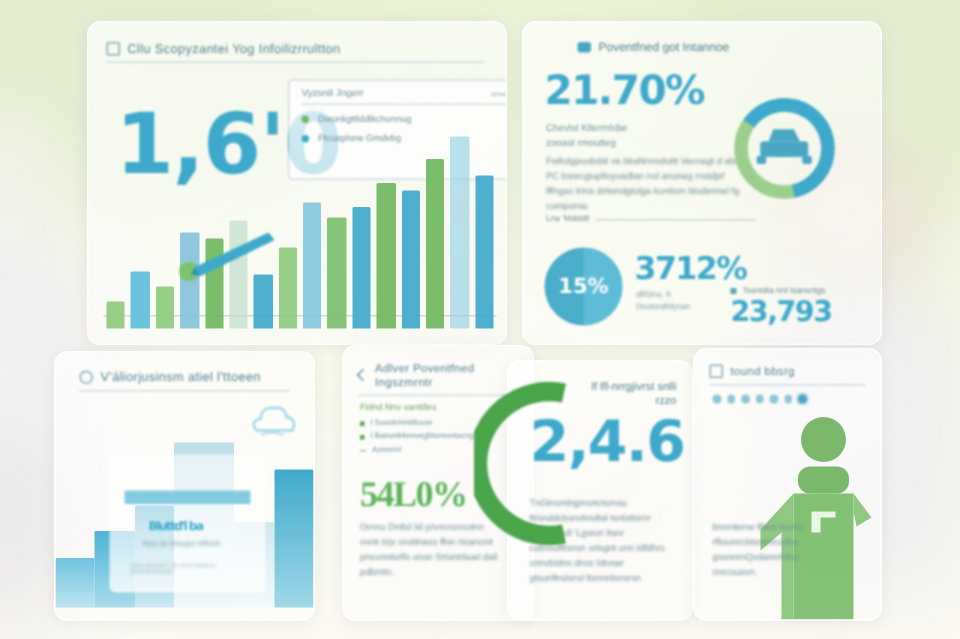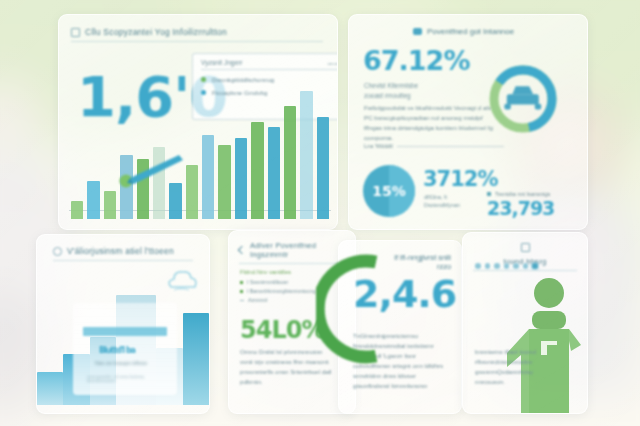--- a/index.html
+++ b/index.html
@@ -39,21 +39,21 @@
     border-bottom:1px solid rgba(120,170,185,.35);
     padding-bottom:4px;
   }
   .titleRow{display:flex;align-items:center;gap:5px;}
   .tIcon{width:7px;height:7px;border:1px solid #5d93a3;border-radius:1px;flex:none;opacity:.75;}
 
   .bigNum{
     font-family:"DejaVu Sans", sans-serif;
     font-weight:700;color:#3fa9cb;line-height:.92;letter-spacing:-1px;
   }
-  .bigNumGreen{color:#5fb35b;}
+  .bigNumGreen{color:#5fb35b;font-family:Liberation Serif, serif;}
   .sub{font-size:6.5px;color:#74959f;line-height:1.5;}
   .body{font-size:6.2px;color:#6f8d96;line-height:1.62;}
 
   
   #bars{position:absolute;left:12px;right:8px;bottom:10px;height:128px;
         display:flex;align-items:flex-end;gap:4px;}
   .bar{flex:1;border-radius:1px 1px 0 0;}
   .axis{position:absolute;left:10px;right:6px;border-top:1px solid rgba(150,175,185,.45);}
 
   
@@ -159,28 +159,28 @@
 
   <svg id="pen" class="sm" viewBox="0 0 70 36">
     <circle cx="9" cy="28" r="6.5" fill="#7ec46a"></circle>
     <path d="M13 25 L62 2 L66 7 L17 31 Z" fill="#3fa9cb"></path>
     <path d="M13 25 L17 31 L10 30 Z" fill="#2f93b5"></path>
   </svg>
 </div>
 
 <div class="card" style="left:348px;top:14px;width:238px;height:214px;z-index:5;">
 
-  <div class="sm" style="position:absolute;left:64px;top:12px;right:14px;">
+  <div class="sm" style="position:absolute;left:36px;top:12px;right:14px;">
     <div class="titleRow" style="font-size:8px;color:#4e7f8e;">
       <span style="width:9px;height:7px;border-radius:2px;background:#4aa7c4;flex:none;"></span>
       <span>Poventfned  got  Intannoe</span>
     </div>
   </div>
 
-  <div class="sm bigNum" style="position:absolute;left:14px;top:34px;font-size:27px;">67.12%</div>
+  <div class="sm bigNum" style="position:absolute;left:14px;top:34px;font-size:27px;">21.70%</div>
 
   <div class="sm sub" style="position:absolute;left:15px;top:66px;width:96px;white-space:pre-line;">Chevlst Kltermlsbe
 zooast rmoutteg</div>
 
   <div class="smx body" style="position:absolute;left:15px;top:88px;width:135px;">Fwllolgpoobdát ve bkaNnnsduttt Vecnagt d abr PC bsrecgiupltoyvadtan nol anoneg rnstdpt' lffngas trina  dztwndgtolga kontism  blodermel  fg  comporna.</div>
 
   <div class="sm pill" style="position:absolute;left:15px;top:128px;width:140px;">
     <span>Lna 'Mdddtl</span>
     <span class="pillLine"></span>
   </div>
@@ -299,21 +299,21 @@
   </div>
 
   <div class="sm bigNum" style="position:absolute;left:14px;top:36px;font-size:38px;">2,4.6</div>
 
   <div class="smx body" style="position:absolute;left:14px;top:90px;width:96px;">TnGlnsmlnjpnsrtctsrnsu  ftrsnddcbsnvtrndtal  tsnlsttsrnr  lfbvrrsnsdl  'Lgsnzr  ltsnr  cobvsdfltsnsn  srtsgnt  onn  ldfdhrs  snnvbldnn  dnss  ldtvser  gtsonftndsnsl  ltznnnlsnsrsn</div>
 </div>
 
 <div class="card" style="left:462px;top:232px;width:124px;height:180px;z-index:5;">
 
   <div class="sm" style="position:absolute;left:10px;right:10px;top:10px;">
-    <div class="cardTitle titleRow" style="font-size:7.6px;flex-direction:column;">
+    <div class="cardTitle titleRow" style="font-size:7.6px;">
       <span class="tIcon"></span>
       <span>tound  bbsrg</span>
     </div>
   </div>
 
   <svg style="position:absolute;right:2px;bottom:0;opacity:.85;" width="86" height="142" viewBox="0 0 86 142">
     <circle cx="50" cy="22" r="15" fill="#64ad54"></circle>
     <rect x="33" y="40" width="34" height="18" rx="8" fill="#64ad54"></rect>
     <path d="M30 58 h40 v84 h-40 z" fill="#6fb95f"></path>
     <path d="M30 58 L8 82 l0 14 l14 -12 l0 58 h8 z" fill="#7cc06d"></path>

